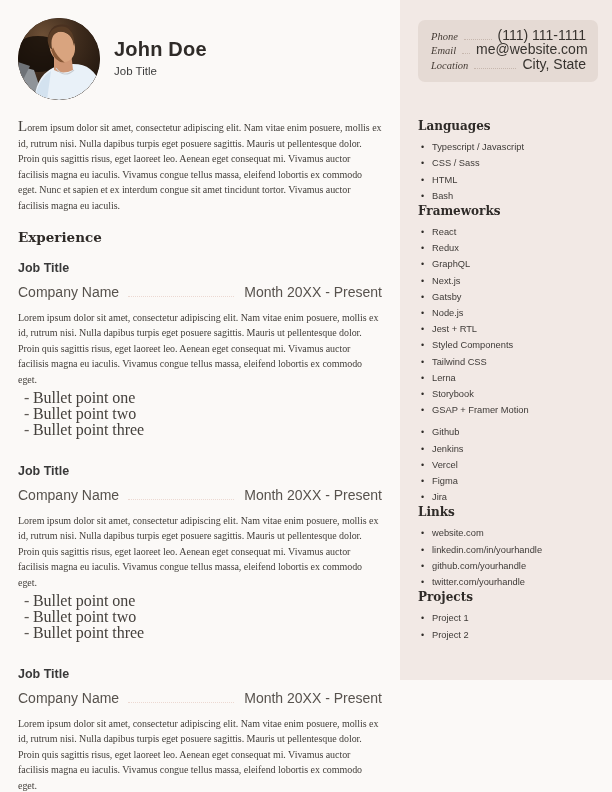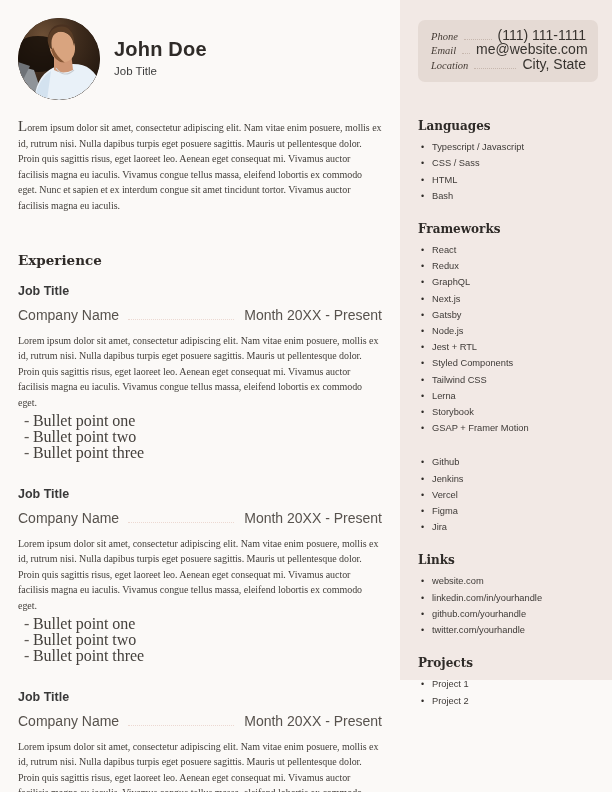--- a/index.html
+++ b/index.html
@@ -34,21 +34,21 @@
     font-family:"Liberation Sans",sans-serif;font-size:11.5px;color:#3c3c3c;
     margin-top:4px;
   }
   .summary{
     margin:19px 0 0 0;font-size:10px;line-height:15.6px;
     letter-spacing:-.05px;color:var(--body-text);
   }
   .summary::first-letter{font-size:15px;}
   .exp-heading{
     font-family:"DejaVu Serif",serif;font-weight:700;font-size:13.5px;
-    color:var(--heading-text);margin:38px 0 0 0;
+    color:var(--heading-text);margin:15px 0 0 0;
   }
   .job{margin-top:16px;}
   .job + .job{margin-top:26px;}
   .job-title{
     font-family:"Liberation Sans",sans-serif;font-weight:700;font-size:12.5px;
     color:#393939;margin:0;
   }
   .job-meta{
     display:flex;align-items:baseline;margin-top:9px;
     font-family:"Liberation Sans",sans-serif;font-size:14px;color:var(--muted-text);
@@ -73,21 +73,21 @@
   .contact-row{display:flex;align-items:baseline;line-height:13.4px;}
   .contact-label{
     font-family:"Liberation Serif",serif;font-style:italic;font-size:10.5px;
     color:#453c35;white-space:nowrap;
   }
   .contact-leader{flex:1;border-bottom:1px dotted var(--card-leader-dot);margin:0 6px 2px 6px;min-width:8px;}
   .contact-value{
     font-family:"Liberation Sans",sans-serif;font-size:14px;color:#37332f;
     white-space:nowrap;
   }
-  .side-section{margin-top:18px;}
+  .side-section{}
   .side-section:first-of-type{margin-top:37px;}
   .side-heading{
     font-family:"DejaVu Serif",serif;font-weight:700;font-size:12px;
     color:var(--heading-text);margin:0;
   }
   .side-list{list-style:none;margin:6px 0 0 0;padding:0;}
   .side-list li{
     position:relative;padding-left:14px;
     font-family:"Liberation Sans",sans-serif;font-size:9.3px;line-height:16.2px;
     color:#3e3a37;

